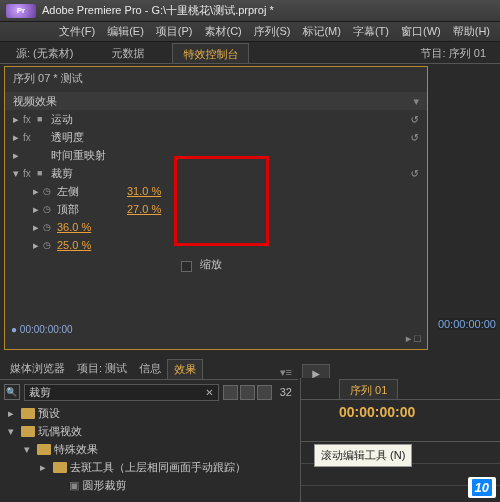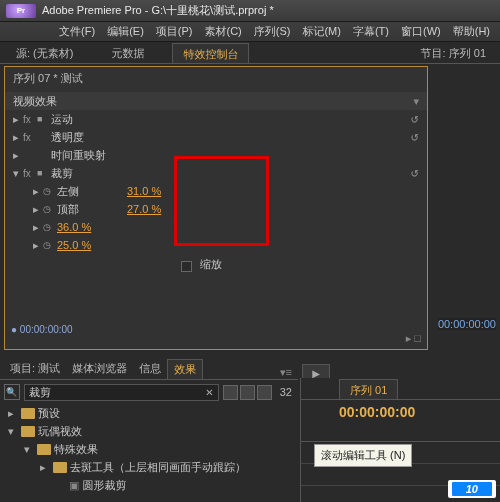--- a/index.html
+++ b/index.html
@@ -267,25 +267,25 @@
     right: 4px; bottom: 4px;
     background: #fff;
     padding: 2px 4px;
     border-radius: 2px;
     font-size: 10px;
     display: flex; align-items: center; gap: 4px;
   }
   .watermark .wm-badge {
     background: #0a84ff;
     color: #fff;
-    padding: 1px 14px;
+    padding: 1px 3px;
     border-radius: 1px;
     font-weight: bold;
     font-style: italic;
-    font-size: 11px;
+    font-size: 13px;
   }
   .watermark .wm-txt { color: #333; font-size: 9px; }
   .watermark .wm-url { color: #888; font-size: 8px; display:block; }
   .right-timecode {
     position: absolute;
     right: 4px; top: 318px;
     background: #232323;
     color: #7aa8e8;
     font-size: 11px;
   }
@@ -387,22 +387,22 @@
 
 <div class="red-box"></div>
 <svg class="red-line" width="200" height="220" style="position:absolute;left:250px;top:236px;pointer-events:none">
   <line x1="18" y1="12" x2="160" y2="190" stroke="#e00000" stroke-width="3"></line>
   <polygon points="160,190 150,178 142,186" fill="#e00000"></polygon>
 </svg>
 
 <div class="right-timecode">00:00:00:00</div>
 
 <div class="bottom-tabs">
+  <div class="tab">媒体浏览器</div>
   <div class="tab">项目: 测试</div>
-  <div class="tab">媒体浏览器</div>
   <div class="tab">信息</div>
   <div class="tab active">效果</div>
   <span style="margin-left:auto;color:#888;padding:0 6px">▾≡</span>
 </div>
 
 <div class="search-row">
   <div class="pbox">🔍</div>
   <div class="searchbox">
     <span>裁剪</span>
     <span class="x">✕</span>

